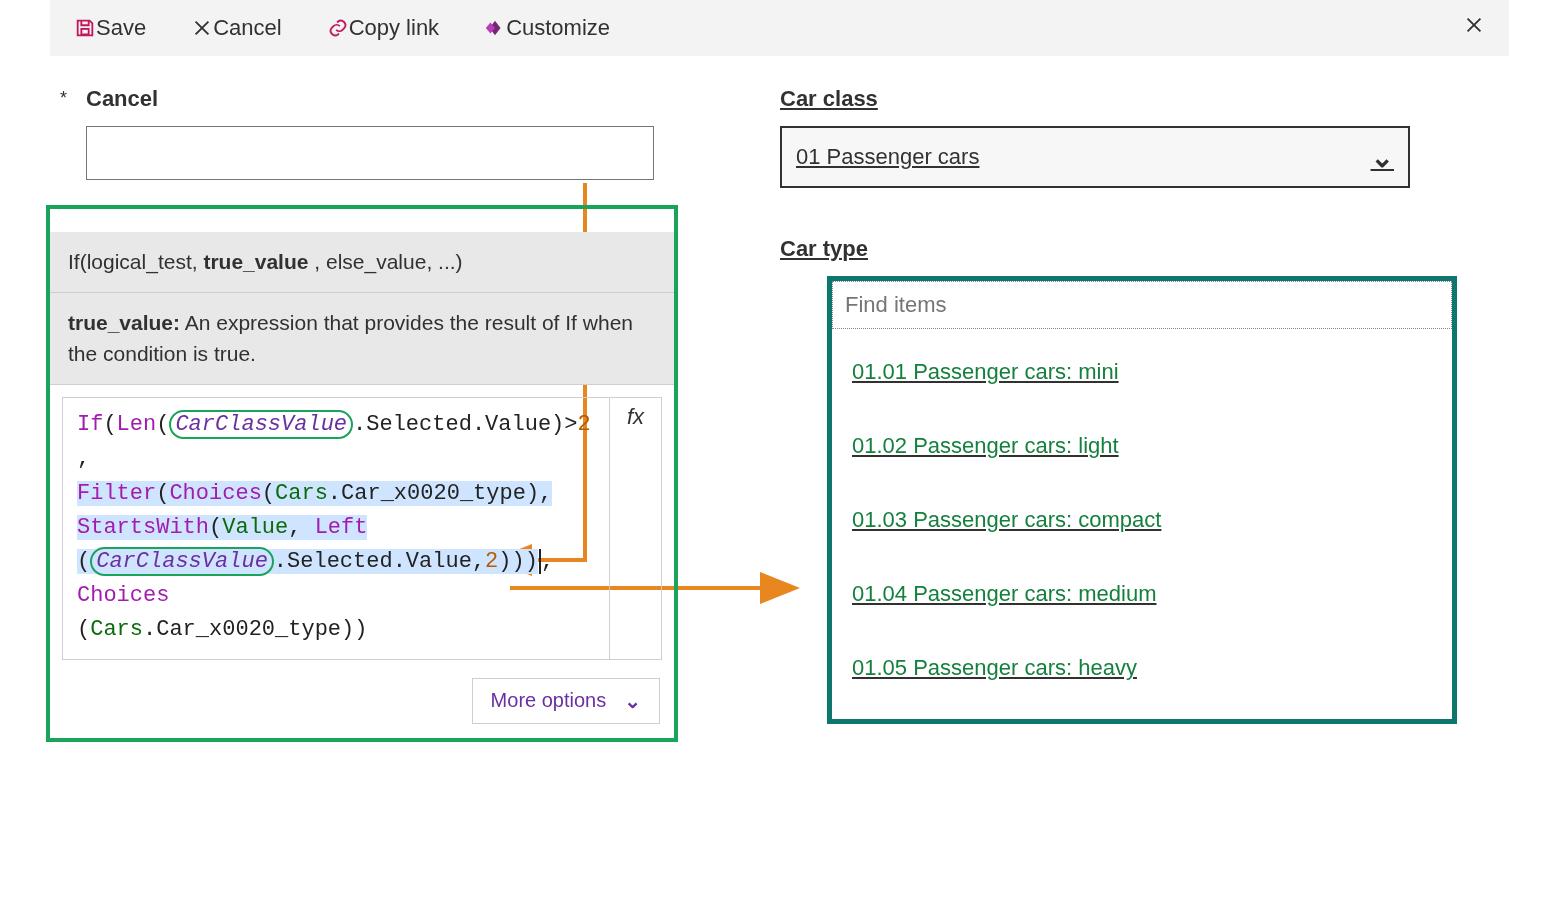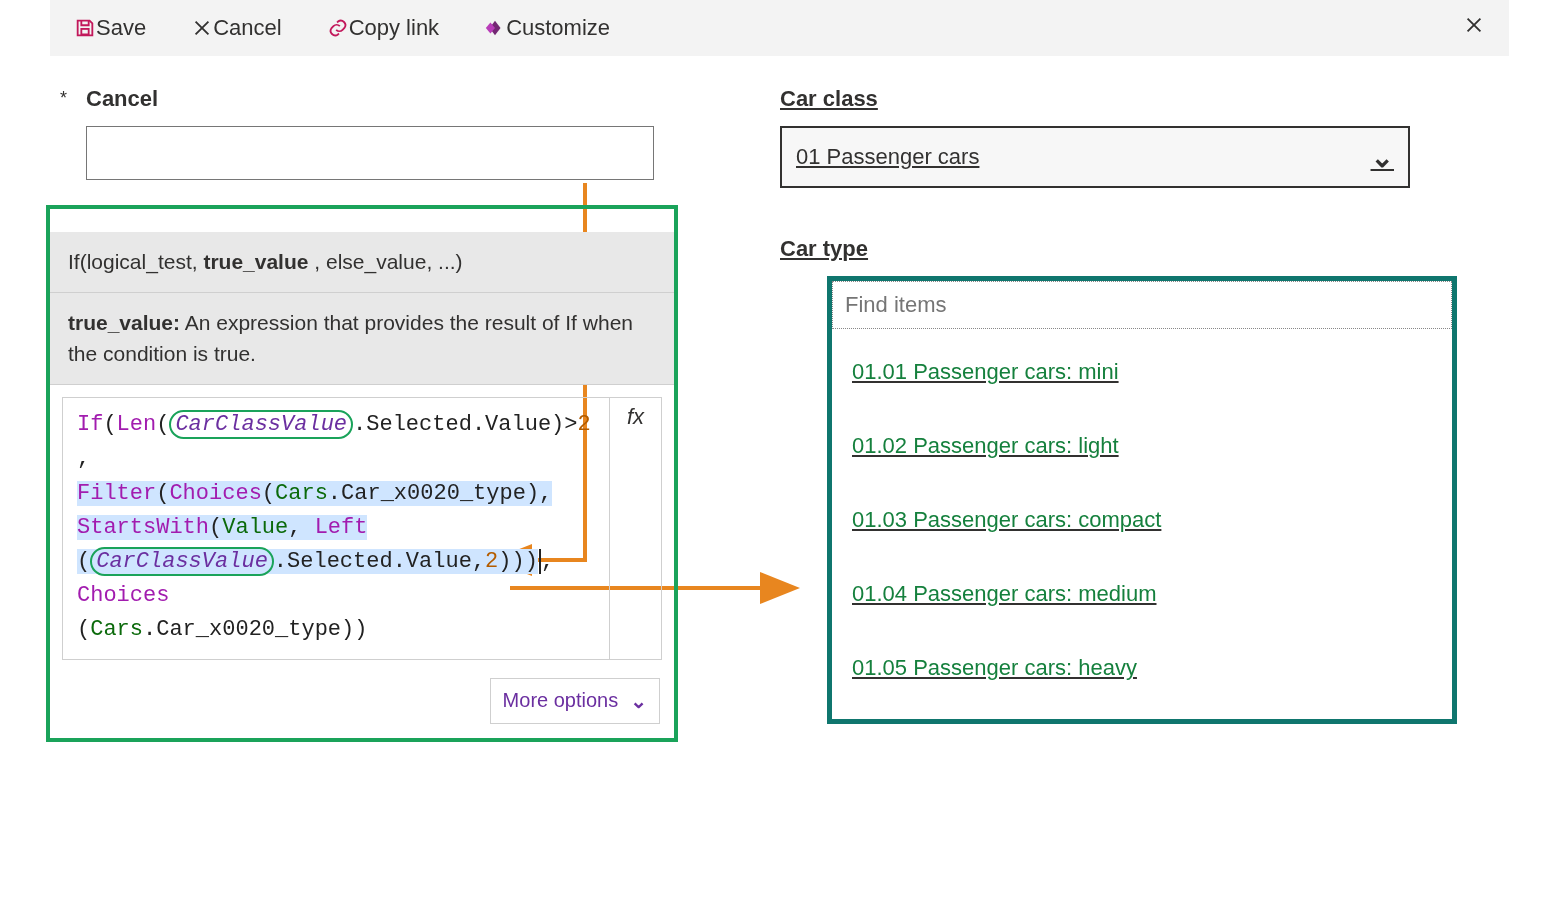--- a/index.html
+++ b/index.html
@@ -102,22 +102,22 @@
     .code-area .sel { background: #cfe5ff; }
     .code-area .caret { border-left: 2px solid #222; margin-left: 1px; }
     .code-area .plain { color: #222; }
     .fx-label {
       width: 52px; border-left: 1px solid #cfcfcf; display: flex;
       align-items: flex-start; justify-content: center; padding-top: 6px;
       font-style: italic; font-size: 22px; color: #323130;
     }
     .more-opts-row { display: flex; justify-content: flex-end; padding: 18px 14px 14px 14px; }
     .more-opts {
-      border: 1px solid #cfcfcf; background: #fff; padding: 10px 12px;
-      font-size: 20px; color: #6b2fa0; display: inline-flex; align-items: center; gap: 12px;
+      border: 1px solid #cfcfcf; background: #fff; padding: 10px 18px;
+      font-size: 20px; color: #6b2fa0; display: inline-flex; align-items: center; gap: 18px;
       cursor: pointer;
     }
 
     
     svg.anno {
       position: absolute; left: 0; top: 0; width: 1559px; height: 909px;
       pointer-events: none;
     }
   </style>
 </head>

